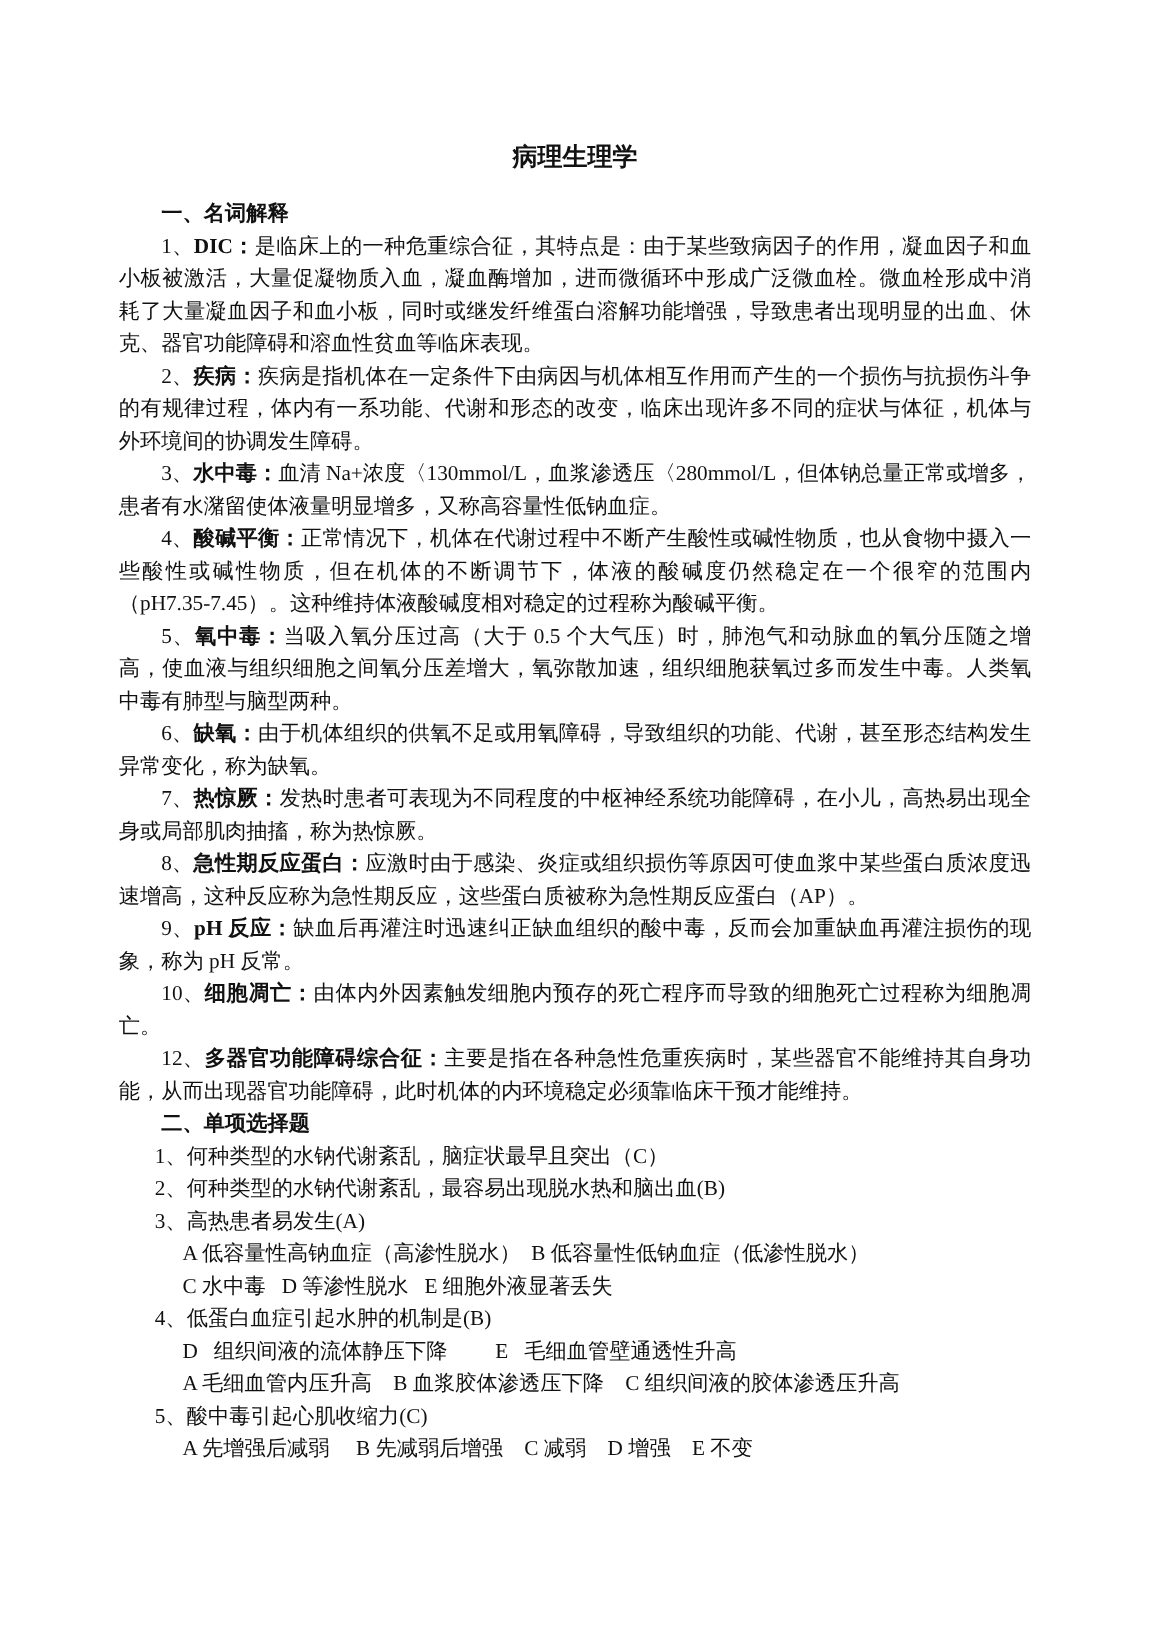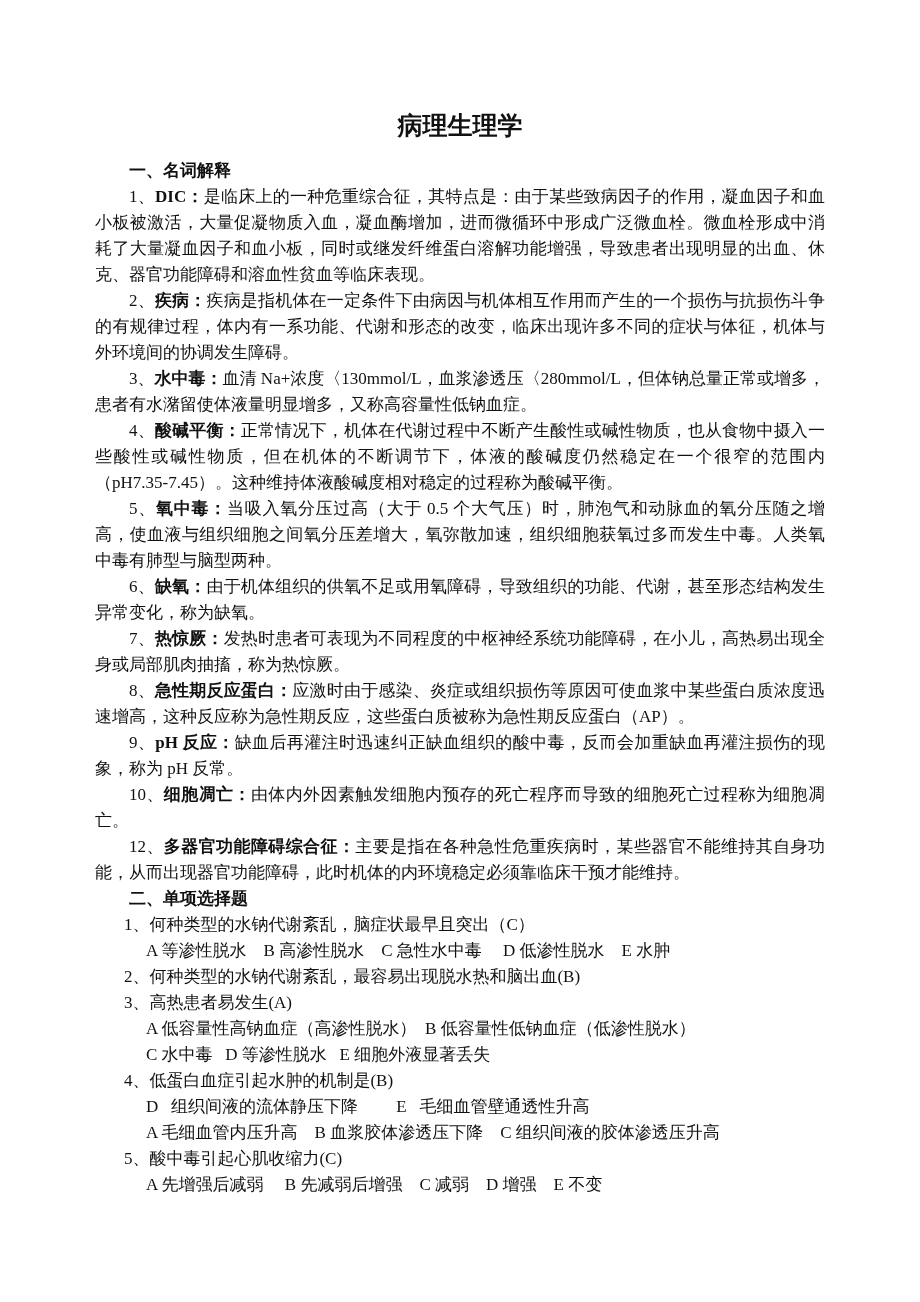--- a/index.html
+++ b/index.html
@@ -18,21 +18,21 @@
     width: 920px;
     height: 1302px;
     padding: 110px 95px 0 95px;
     font-family: "Liberation Serif", "DejaVu Serif", serif;
     font-size: 17px;
     line-height: 26px;
   }
   .doc-title {
     margin: 0 0 16px 0;
     text-align: center;
-    font-size: 25px;
+    font-size: 20px;
     font-weight: bold;
     line-height: 32px;
   }
   .sec-head {
     margin: 0;
     font-weight: bold;
     text-indent: 2em;
   }
   .sec-head.with-gap {
   }
@@ -83,21 +83,20 @@
 
   <p class="def"><span>10、</span><span class="term">细胞凋亡：</span><span>由体内外因素触发细胞内预存的死亡程序而导致的细胞死亡过程称为细胞凋亡。</span></p>
 
 
   <p class="def"><span>12、</span><span class="term">多器官功能障碍综合征：</span><span>主要是指在各种急性危重疾病时，某些器官不能维持其自身功能，从而出现器官功能障碍，此时机体的内环境稳定必须靠临床干预才能维持。</span></p>
 
   <p class="sec-head with-gap">二、单项选择题</p>
 
   <div>
     <p class="qline">1、何种类型的水钠代谢紊乱，脑症状最早且突出（C）</p>
-    <p class="opt">A 等渗性脱水    B 高渗性脱水    C 急性水中毒     D 低渗性脱水    E 水肿</p>
   </div>
 
   <div>
     <p class="qline">2、何种类型的水钠代谢紊乱，最容易出现脱水热和脑出血(B)</p>
   </div>
 
   <div>
     <p class="qline">3、高热患者易发生(A)</p>
     <p class="opt">A 低容量性高钠血症（高渗性脱水）  B 低容量性低钠血症（低渗性脱水）</p>
     <p class="opt">C 水中毒   D 等渗性脱水   E 细胞外液显著丢失</p>

